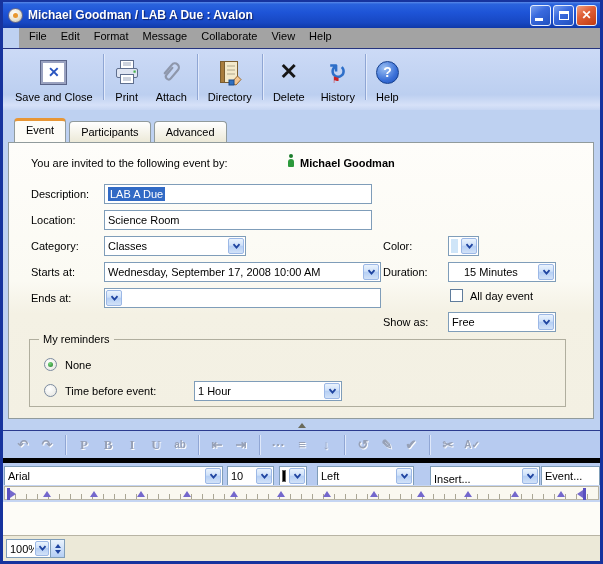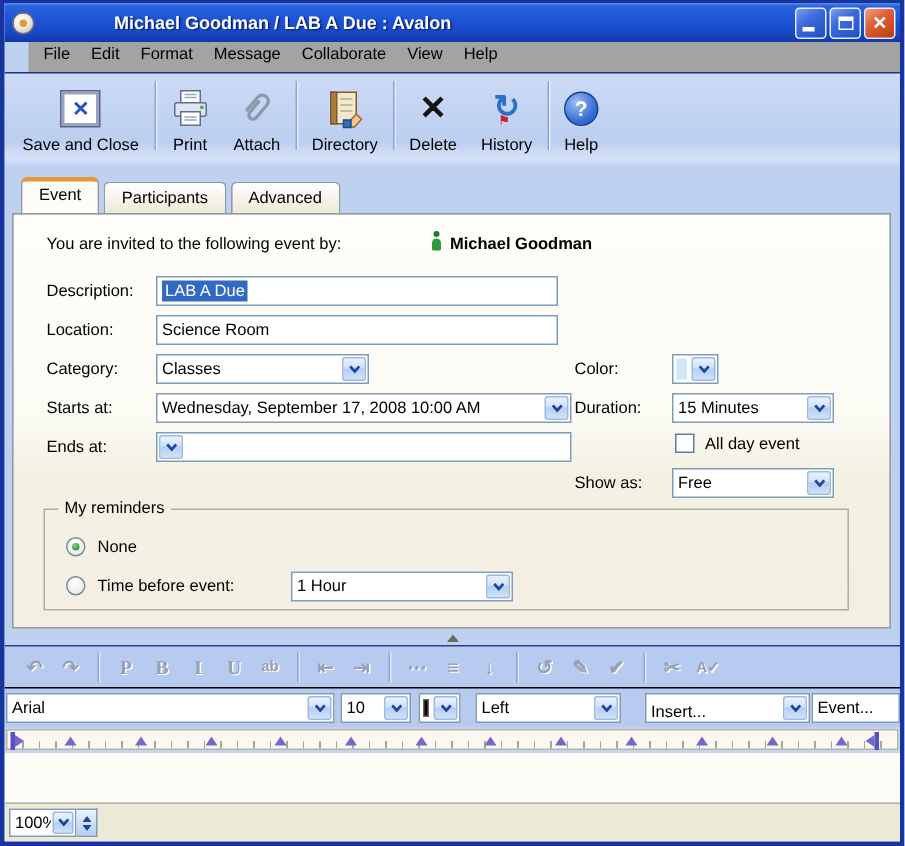--- a/index.html
+++ b/index.html
@@ -5,21 +5,21 @@
   * { margin:0; padding:0; box-sizing:border-box; }
   html,body { width:603px; height:564px; }
   body { font-family:"Liberation Sans", sans-serif; font-size:11px; color:#000; }
 
   .win { width:603px; height:564px; background:#16339e; padding:2px 3px 3px 3px; position:relative; }
   .frame { position:relative; width:597px; height:559px; overflow:hidden; background:#bed1f1; }
 
   
   .titlebar { position:absolute; left:0; top:0; width:597px; height:26px;
     background:linear-gradient(180deg,#5a8ae8 0%,#2a63dd 8%,#1e54d7 40%,#1747c2 80%,#1039a8 100%);
-    display:flex; align-items:center; padding-left:5px;gap:48px; }
+    display:flex; align-items:center; padding-left:5px; }
   .wicon { width:15px; height:15px; border-radius:50%;
     background:radial-gradient(circle at 40% 35%, #ffffff 0%, #e8e4d4 55%, #b8b4a0 100%);
     border:1px solid #6a6a8a; position:relative; flex:0 0 auto; }
   .wicon::after { content:""; position:absolute; left:4px; top:4px; width:5px; height:5px;
     border-radius:50%; background:#e89830; }
   .wtitle { color:#fff; font-weight:bold; font-size:12px; margin-left:5px; flex:1;
     text-shadow:1px 1px 1px #0a1f66; white-space:nowrap; overflow:hidden; }
   .winbtns { display:flex; gap:2px; margin-right:3px; }
   .wb { width:21px; height:21px; border-radius:3px; border:1px solid #e8eefc;
     display:flex; align-items:center; justify-content:center; position:relative; }
@@ -103,21 +103,21 @@
   .fmtbar { position:absolute; left:0; top:428px; width:597px; height:28px;
     border-top:1px solid #2b3b8e; background:#b7cbf0;
     display:flex; align-items:center; padding-left:8px; }
   .fi { min-width:20px; text-align:center; font-size:13px; font-weight:bold; color:#96a0b6;
     text-shadow:1px 1px 0 #ffffff; margin:0 2px; }
   .fi.serif { font-family:"Liberation Serif", serif; }
   .fsep { width:1px; height:20px; background:#90a6d4; box-shadow:1px 0 0 #dfe8fa; margin:0 6px; }
 
   
   .fontbar { position:absolute; left:0; top:456px; width:597px; height:27px;
-    border-top:1px solid #000000; background:#b7cbf0; }
+    border-top:5px solid #000000; background:#b7cbf0; }
   .fontbar .combo { top:3px; }
 
   
   .ruler { position:absolute; left:0; top:483px; width:597px; height:17px; background:#c5d5f2; }
   .rbody { position:absolute; left:1px; right:1px; top:1px; bottom:2px; background:#faf8f0;
     border:1px solid #b8b4a4;
     background-image:repeating-linear-gradient(90deg, transparent 0 10px, #aaa694 10px 11px);
     background-size:100% 5px; background-position:0 100%; background-repeat:no-repeat; }
   .tabmark { position:absolute; bottom:2px; width:0; height:0;
     border-left:4px solid transparent; border-right:4px solid transparent;
@@ -291,21 +291,21 @@
       <span class="flabel" style="left:22px; top:123px;">Starts at:</span>
       <div class="combo" style="left:95px; top:119px; width:277px;">
         <span class="cval">Wednesday, September 17, 2008 10:00 AM</span>
         <span class="cbtn">
           <svg width="9" height="7" viewBox="0 0 9 7">
                 <path d="M1.5 1.2 L4.5 4.6 L7.5 1.2" fill="none" stroke="#1f44a0" stroke-width="1.8"></path>
               </svg>
         </span>
       </div>
       <span class="flabel" style="left:374px; top:123px;">Duration:</span>
-      <div class="combo" style="left:439px; top:119px; width:108px;">
+      <div class="combo" style="left:439px; top:119px; width:108px;padding-left:12px;">
         <span class="cval">15 Minutes</span>
         <span class="cbtn">
           <svg width="9" height="7" viewBox="0 0 9 7">
                 <path d="M1.5 1.2 L4.5 4.6 L7.5 1.2" fill="none" stroke="#1f44a0" stroke-width="1.8"></path>
               </svg>
         </span>
       </div>
 
       <span class="flabel" style="left:22px; top:149px;">Ends at:</span>
       <div class="combo" style="left:95px; top:145px; width:277px;">

